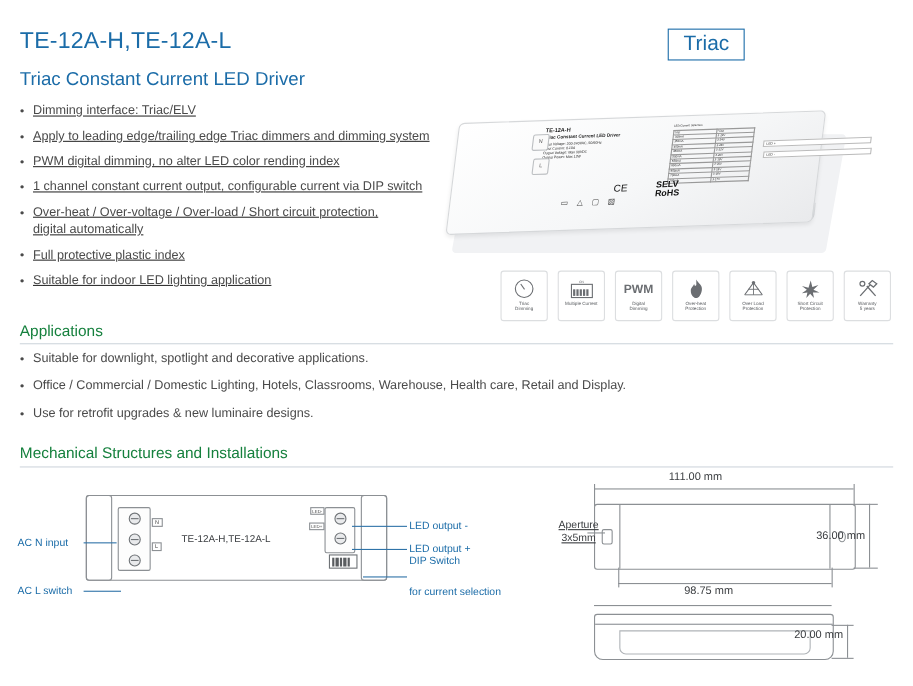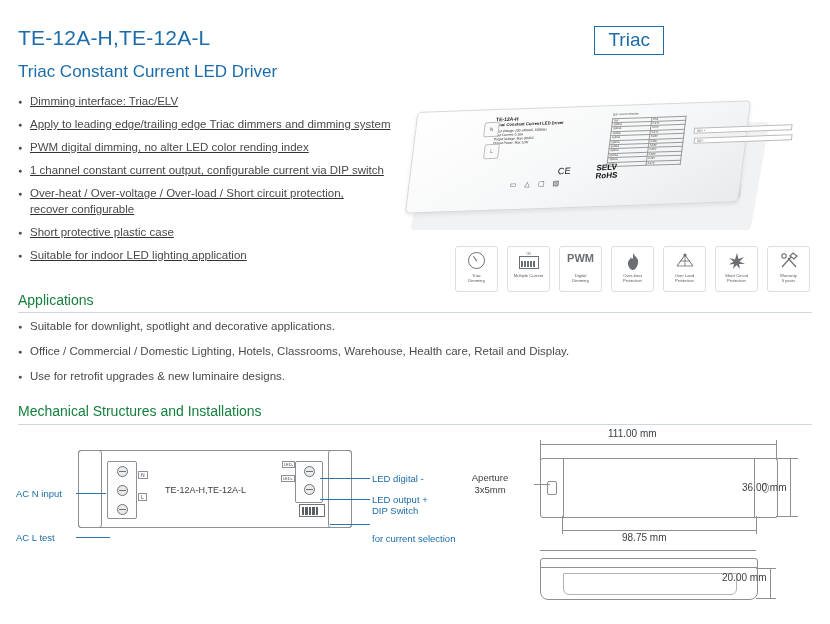--- a/index.html
+++ b/index.html
@@ -12,20 +12,21 @@
     height: 624px;
     position: relative;
     font-family: "Liberation Sans", sans-serif;
     color: #333;
     overflow: hidden;
   }
   .page {
     position: relative;
     width: 680px;
     height: 624px;
+    padding-left: 13px;
   }
 
   
   .title {
     position: absolute;
     left: 18px;
     top: 26px;
     font-size: 21px;
     color: #1b6ca8;
     letter-spacing: 0.2px;
@@ -216,20 +217,21 @@
     display: flex;
     flex-direction: column;
     align-items: center;
     justify-content: flex-start;
     padding-top: 5px;
     box-sizing: border-box;
   }
   .ic .glyph {
     height: 21px;
     display: flex;
+    align-items: center;
     justify-content: center;
     color: #6b6e72;
   }
   .ic .cap {
     font-size: 4.2px;
     color: #55585c;
     text-align: center;
     line-height: 5.4px;
     padding: 0 2px;
   }
@@ -403,22 +405,22 @@
   <div class="title">TE-12A-H,TE-12A-L</div>
   <div class="subtitle">Triac Constant Current LED Driver</div>
   <div class="triac-badge">Triac</div>
 
   <div class="features">
     <div class="bullet">Dimming interface: Triac/ELV</div>
     <div class="bullet">Apply to leading edge/trailing edge Triac dimmers and dimming system</div>
     <div class="bullet">PWM digital dimming, no alter LED color rending index</div>
     <div class="bullet">1 channel constant current output, configurable current via DIP switch</div>
     <div class="bullet">Over-heat / Over-voltage / Over-load / Short circuit protection,</div>
-    <div style="font-size:11.5px;color:#4a4a4a;line-height:14px;margin:-7px 0 9px 12px;">recover configurable</div>
-    <div class="bullet">Short protective plastic case</div>
+    <div style="font-size:11.5px;color:#4a4a4a;line-height:14px;margin:-7px 0 9px 12px;">digital automatically</div>
+    <div class="bullet">Full protective plastic index</div>
     <div class="bullet">Suitable for indoor LED lighting application</div>
   </div>
 
   <div class="product-photo">
     <div class="pp-shadow"></div>
     <div class="pp-side"></div>
     <div class="pp-body"></div>
 
     <div class="pp-label">
       <div class="l-title">TE-12A-H</div>
@@ -612,24 +614,24 @@
           <i></i>
           <i></i>
           <i></i>
       </div>
 
       <div class="dev-name" style="left:86px; top:34px;">TE-12A-H,TE-12A-L</div>
     </div>
 
     <div class="drawing-label" style="left:16px; top:56px;">AC N input</div>
     <div class="lead" style="left:76px; top:61px; width:30px;"></div>
-    <div class="drawing-label" style="left:16px; top:100px;">AC L test</div>
+    <div class="drawing-label" style="left:16px; top:100px;">AC L switch</div>
     <div class="lead" style="left:76px; top:105px; width:34px;"></div>
 
-    <div class="drawing-label" style="left:372px; top:41px;">LED digital -</div>
+    <div class="drawing-label" style="left:372px; top:41px;">LED output -</div>
     <div class="lead" style="left:320px; top:46px; width:50px;"></div>
     <div class="drawing-label" style="left:372px; top:62px;">LED output +</div>
     <div class="lead" style="left:320px; top:67px; width:50px;"></div>
     <div class="drawing-label" style="left:372px; top:73px;">DIP Switch</div>
     <div class="drawing-label" style="left:372px; top:101px;">for current selection</div>
     <div class="lead" style="left:330px; top:92px; width:40px;"></div>
 
     <div class="dev-right" style="left:540px; top:26px; width:236px; height:58px;">
       <div style="position:absolute;left:0;top:0;width:22px;height:100%;border-right:1px solid #8c9094;"></div>
       <div style="position:absolute;right:0;top:0;width:22px;height:100%;border-left:1px solid #8c9094;"></div>
@@ -645,21 +647,21 @@
     <div class="dim-line" style="left:562px; top:98px; width:194px;"></div>
     <div class="dim-line-v" style="left:562px; top:84px; height:18px;"></div>
     <div class="dim-line-v" style="left:756px; top:84px; height:18px;"></div>
     <div class="dim-text" style="left:622px; top:100px;">98.75 mm</div>
 
     <div class="dim-line-v" style="left:790px; top:26px; height:58px;"></div>
     <div class="dim-line" style="left:776px; top:26px; width:22px;"></div>
     <div class="dim-line" style="left:776px; top:84px; width:22px;"></div>
     <div class="dim-text" style="left:742px; top:50px;">36.00 mm</div>
 
-    <div class="aperture-label" style="left:462px; top:40px; width:56px;">
+    <div class="aperture-label" style="left:498px; top:40px; width:56px;text-decoration:underline;">
       <div>Aperture</div>
       <div>3x5mm</div>
     </div>
     <div class="dim-line" style="left:534px; top:52px; width:16px;"></div>
 
     <div class="dev-right" style="left:540px; top:126px; width:216px; height:40px; border-radius:3px 3px 8px 8px;">
       <div style="position:absolute;left:0;top:8px;width:100%;height:1px;background:#8c9094;"></div>
       <div style="position:absolute;left:22px;top:14px;width:172px;height:20px;border:1px solid #b0b4b8;border-radius:0 0 6px 6px;"></div>
     </div>
     <div class="dim-line" style="left:540px; top:118px; width:216px;"></div>

